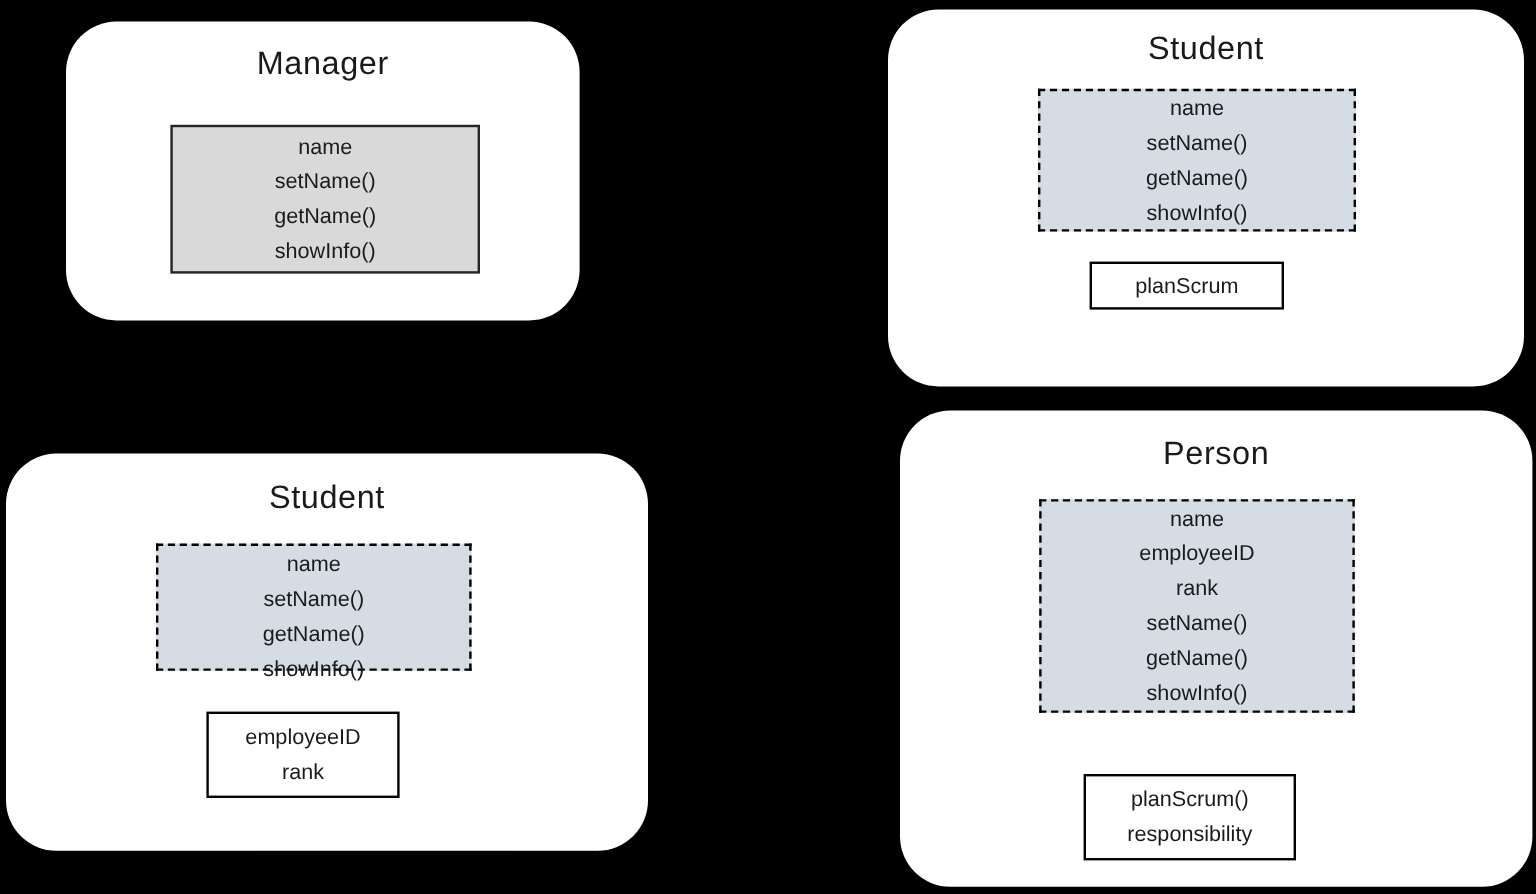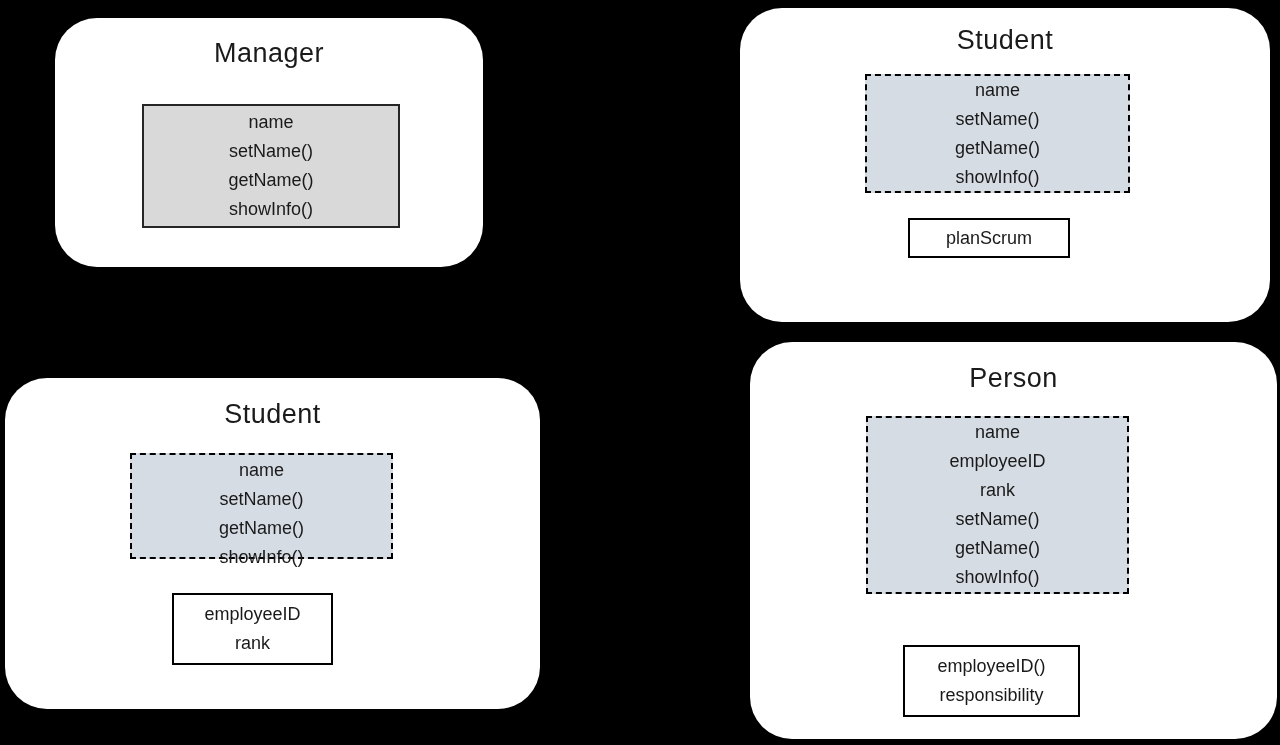--- a/index.html
+++ b/index.html
@@ -132,18 +132,18 @@
     <h2 class="title">Person</h2>
     <div class="box inherited-box" id="manager-inherited">
       <div class="member">name</div>
       <div class="member">employeeID</div>
       <div class="member">rank</div>
       <div class="member">setName()</div>
       <div class="member">getName()</div>
       <div class="member">showInfo()</div>
     </div>
     <div class="box own-box" id="manager-own">
-      <div class="member">employeeID()</div>
+      <div class="member">planScrum()</div>
       <div class="member">responsibility</div>
     </div>
   </section>
 
 </div>
 
 </body></html>

